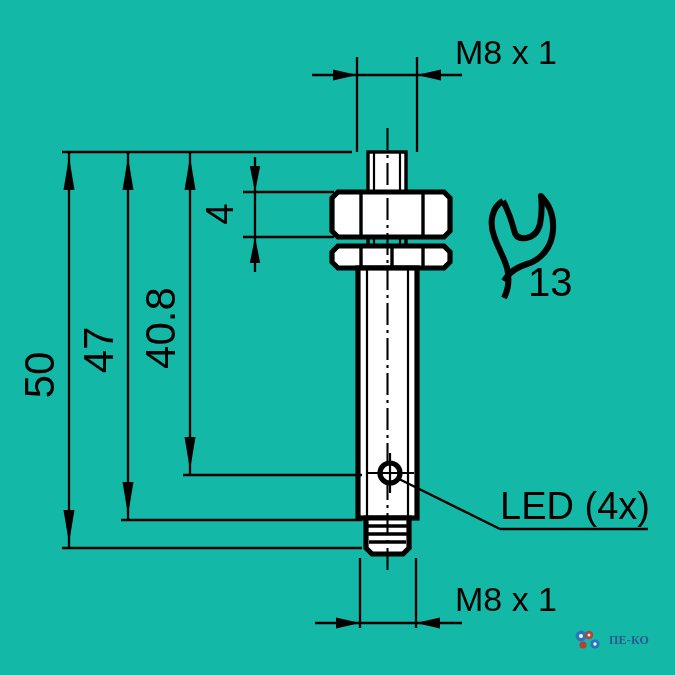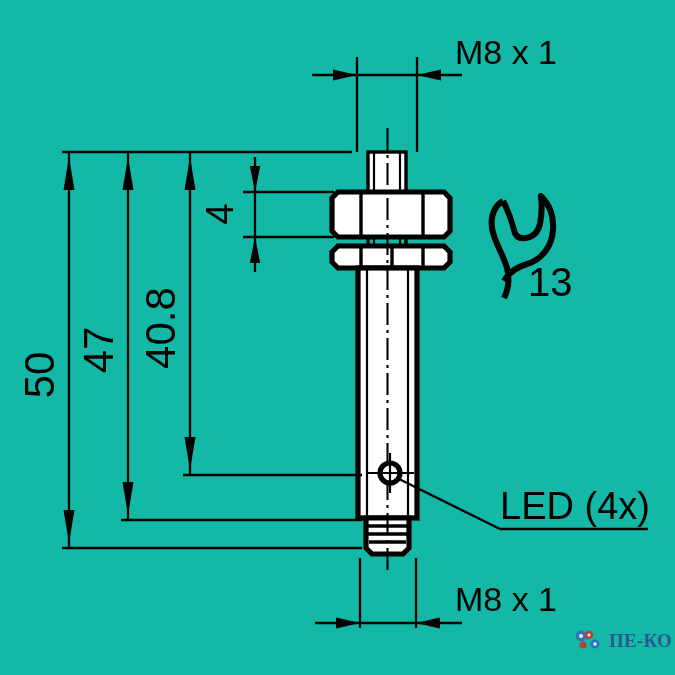--- a/index.html
+++ b/index.html
@@ -47,21 +47,21 @@
     position: absolute;
     left: 572px;
     top: 628px;
     display: flex;
     align-items: center;
     gap: 3px;
     opacity: 0.92;
   }
   .wm-text {
     font-family: "Liberation Serif", serif;
-    font-size: 19px;
+    font-size: 12px;
     font-weight: bold;
     color: #2f4f8f;
     letter-spacing: 0.2px;
     line-height: 1;
   }
 </style>
 </head>
 <body>
 
 <div id="drawing-root">

